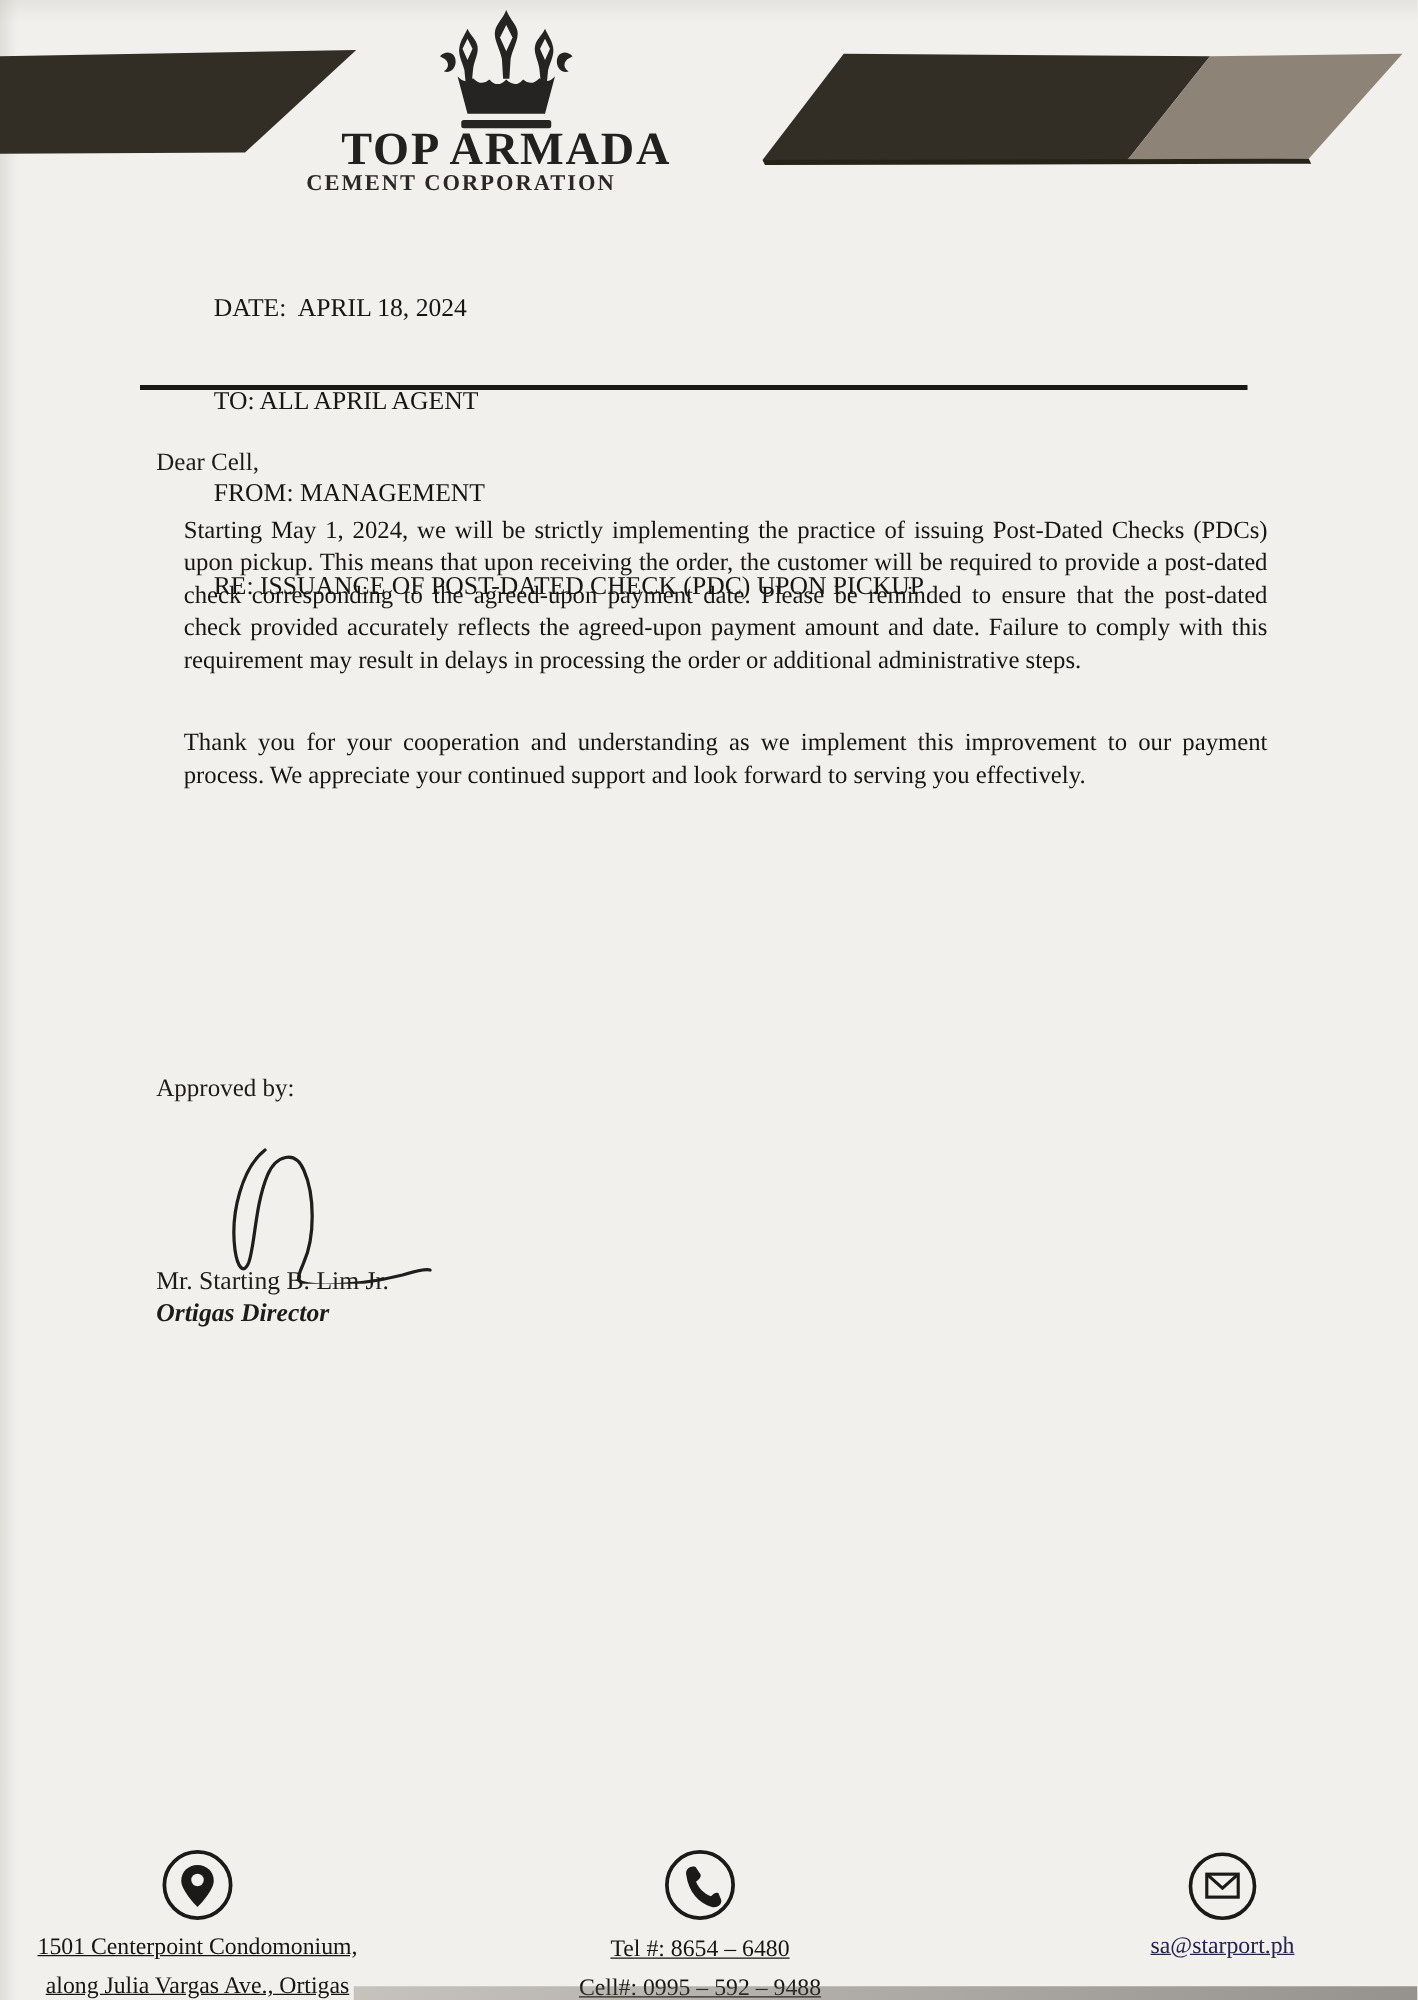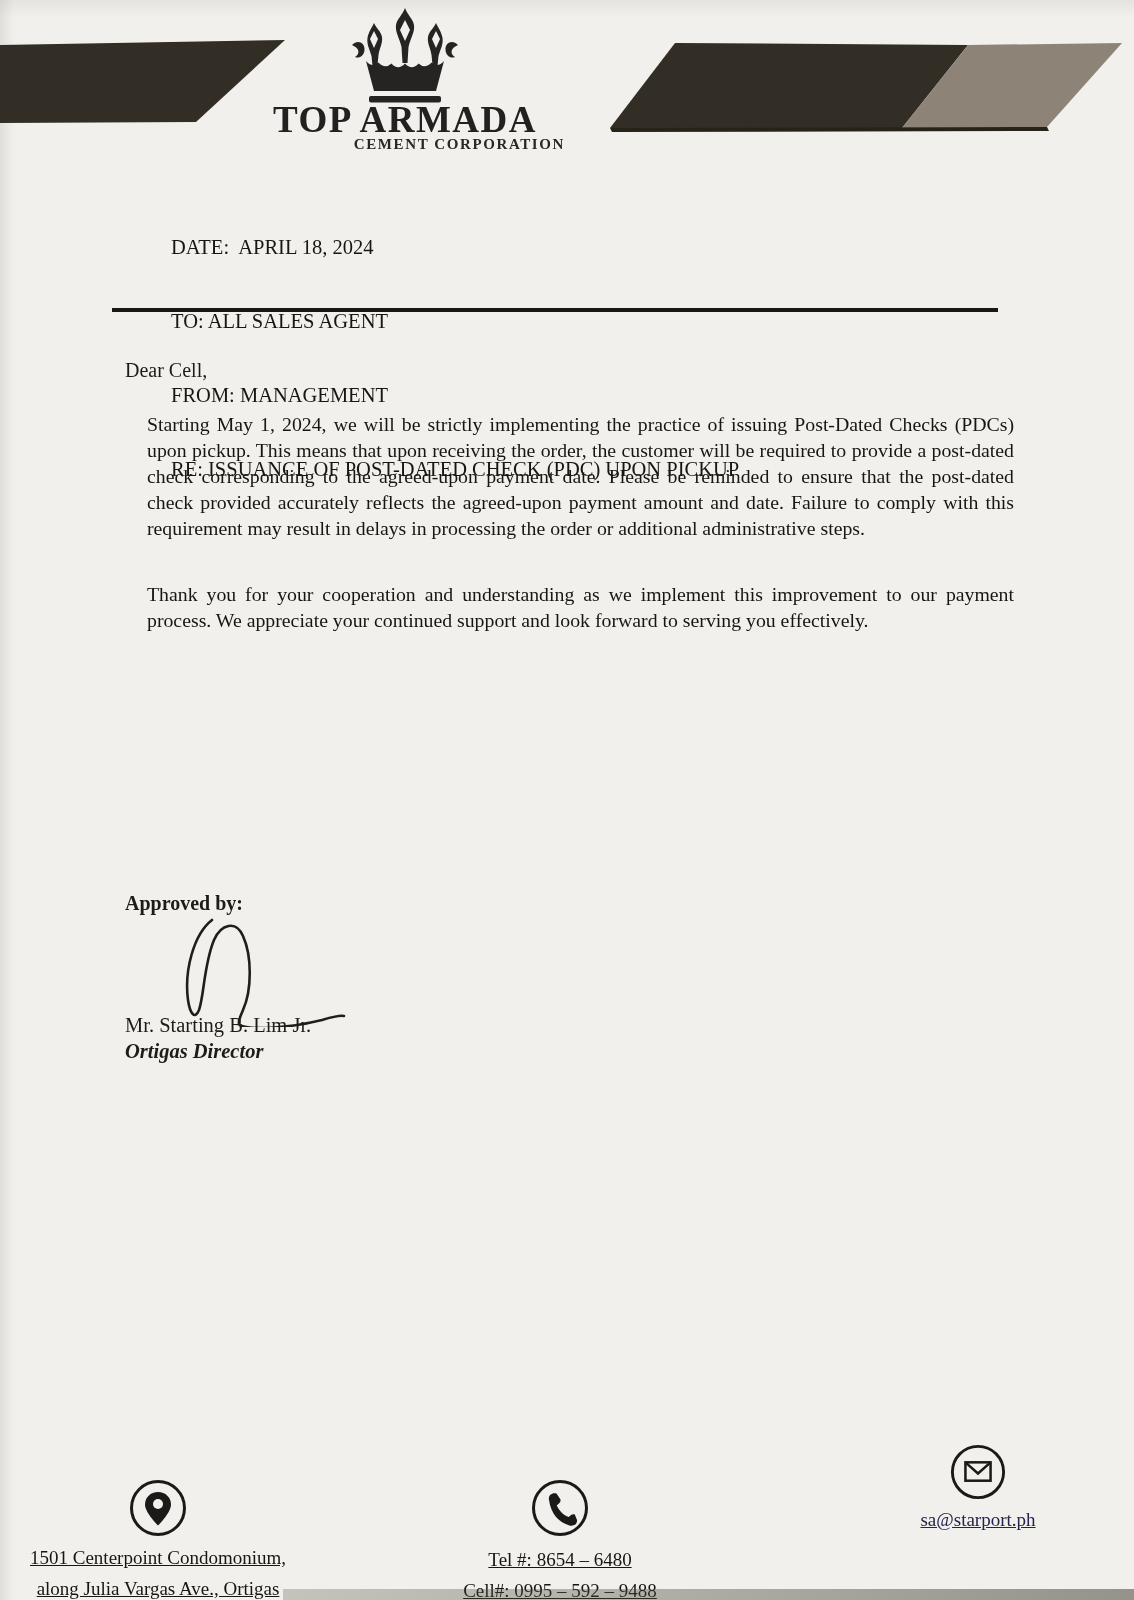--- a/index.html
+++ b/index.html
@@ -23,22 +23,22 @@
   
   .banner-svg { display: block; }
   .company-name {
     left: 245px; top: 98px; width: 320px;
     text-align: center;
     font-size: 37px; font-weight: bold; letter-spacing: 1.5px;
     color: #232120;
   }
   .company-subtitle {
     left: 245px; top: 136px; width: 320px;
-    text-align: right;
-    font-size: 15px; font-weight: bold; letter-spacing: 1.6px;
+    text-align: left;
+    font-size: 18px; font-weight: bold; letter-spacing: 1.6px;
     color: #2a2726;
   }
 
   
   .memo-header {
     left: 125px; top: 186px; width: 880px;
     font-size: 20.5px; line-height: 24.6px;
     white-space: pre-wrap;
     color: #181614;
     margin-left: 46px;
@@ -54,31 +54,31 @@
     left: 125px; width: 867px;
     font-size: 19.8px; line-height: 26px;
     text-align: justify;
     color: #181614;
     margin-left: 22px;
   }
   .para-1 { top: 411px; }
   .para-2 { top: 581px; }
 
   
-  .approved-by { left: 125px; top: 892px; font-size: 20px; font-weight: bold; }
+  .approved-by { left: 125px; top: 860px; font-size: 20px; }
   .signature { left: 172px; top: 912px; }
   .signatory-name { left: 125px; top: 1014px; font-size: 20.5px; }
   .signatory-title { left: 125px; top: 1040px; font-size: 20.5px; font-weight: bold; font-style: italic; }
 
   
   .footer-col { text-align: center; font-size: 19px; color: #181614; }
   .footer-icon { display: block; margin: 0 auto; }
   .col-address { left: 18px;  top: 1478px; width: 280px; }
   .col-phone   { left: 428px; top: 1478px; width: 264px; }
-  .col-email   { left: 858px; top: 1443px; width: 240px; }
+  .col-email   { left: 858px; top: 1480px; width: 240px; }
   .footer-line { line-height: 31px; text-decoration: underline; }
   .col-address .footer-gap, .col-phone .footer-gap { height: 4px; }
   .email-link {
     display: inline-block; margin-top: 8px;
     color: #24244e; text-decoration: underline;
     font-size: 19px; cursor: pointer;
   }
   .phone-lines { margin-top: 2px; }
 
   
@@ -124,21 +124,21 @@
       <path d="M44,25 L48,33 L44,42 L40,33 Z"></path>
       <path d="M106,25 L110,33 L106,42 L102,33 Z"></path>
     </g>
   </svg>
 
   <div class="abs company-name">TOP ARMADA</div>
   <div class="abs company-subtitle">CEMENT CORPORATION</div>
 
   <div class="abs memo-header">
     <div>DATE:  APRIL 18, 2024</div>
-    <div>TO: ALL SALES AGENT</div>
+    <div>TO: ALL APRIL AGENT</div>
     <div>FROM: MANAGEMENT</div>
     <div>RE: ISSUANCE OF POST-DATED CHECK (PDC) UPON PICKUP</div>
   </div>
 
   <div class="abs rule"></div>
 
   <div class="abs salutation">Dear Cell,</div>
   <div class="abs para para-1">Starting May 1, 2024, we will be strictly implementing the practice of issuing Post-Dated Checks (PDCs) upon pickup. This means that upon receiving the order, the customer will be required to provide a post-dated check corresponding to the agreed-upon payment date. Please be reminded to ensure that the post-dated check provided accurately reflects the agreed-upon payment amount and date. Failure to comply with this requirement may result in delays in processing the order or additional administrative steps.</div>
   <div class="abs para para-2">Thank you for your cooperation and understanding as we implement this improvement to our payment process. We appreciate your continued support and look forward to serving you effectively.</div>
 

